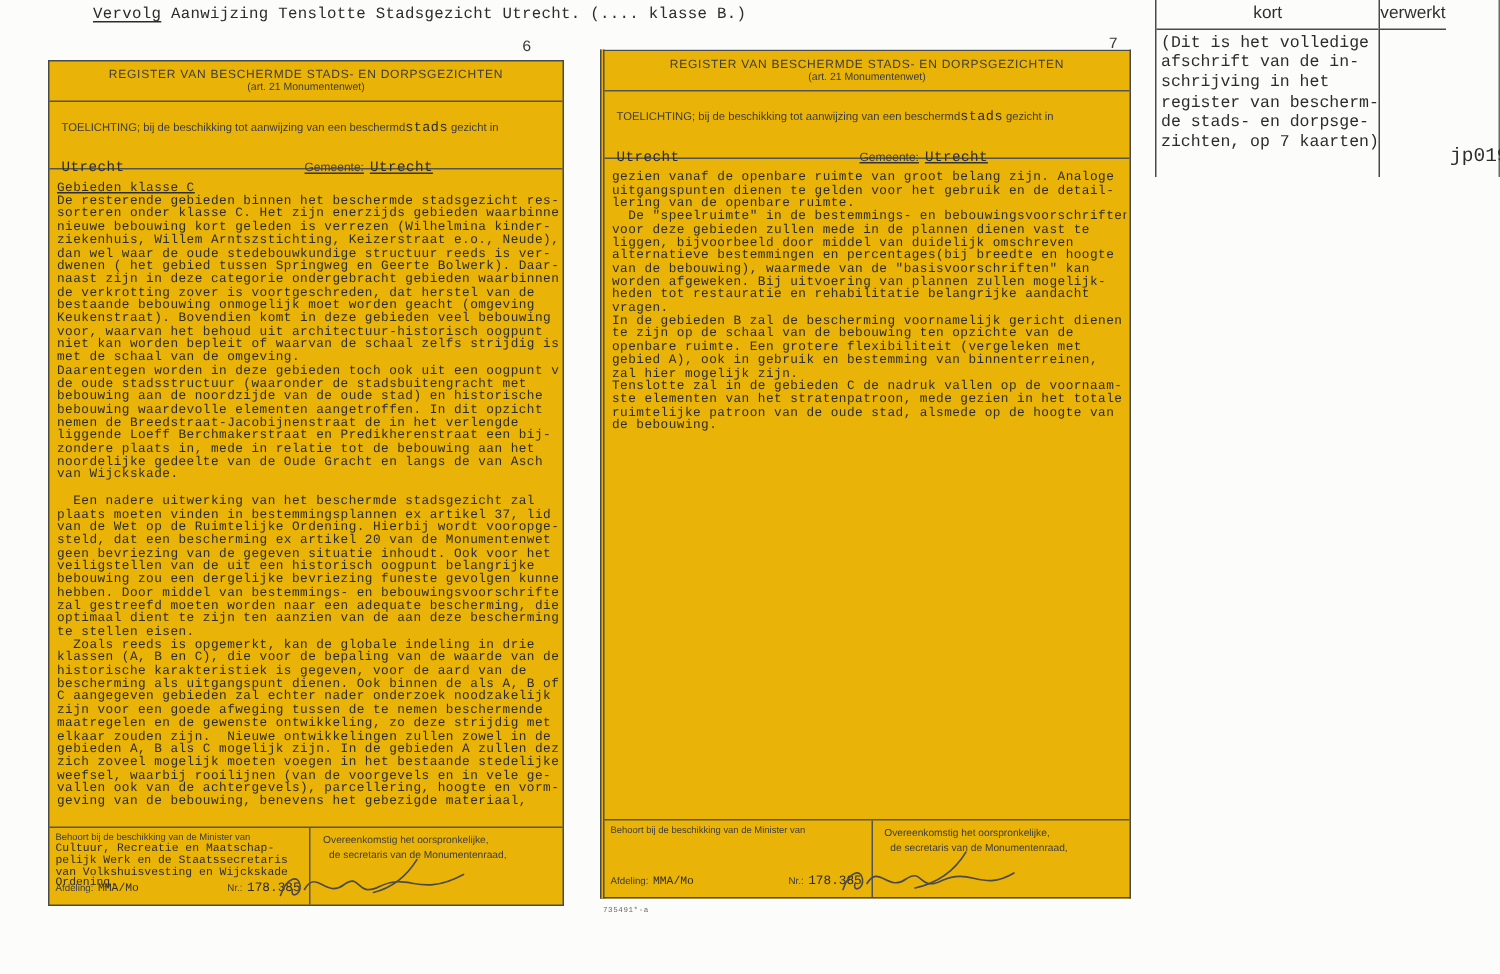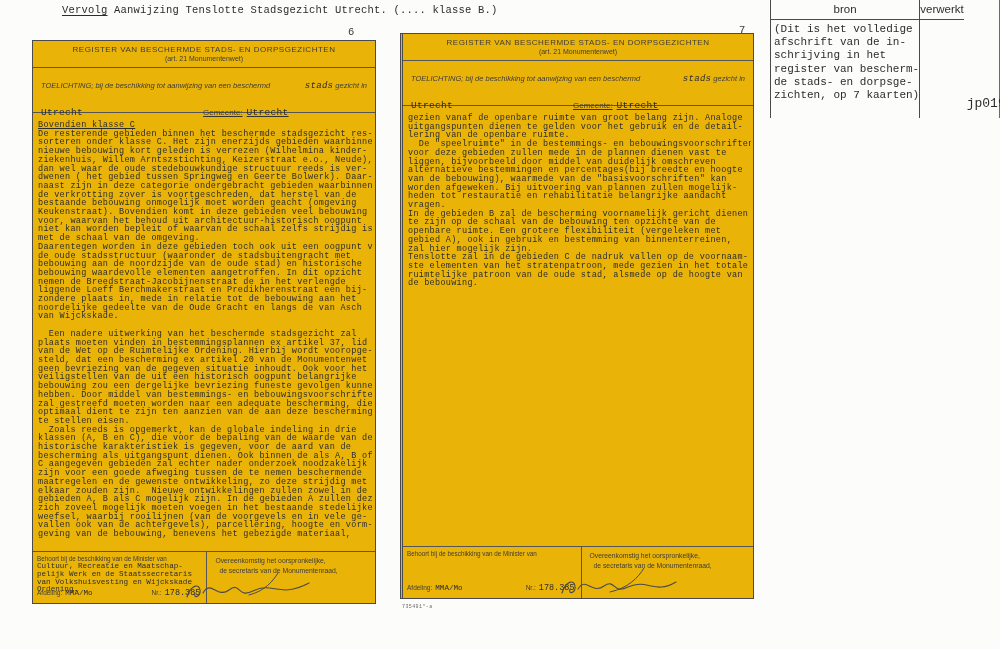--- a/index.html
+++ b/index.html
@@ -61,21 +61,21 @@
     position:absolute;top:0;left:0;right:0;height:27px;
     border-bottom:1px solid #555;text-align:center;padding-top:4px;box-sizing:border-box;
   }
   .reg-title{font-size:8px;letter-spacing:.5px;color:#3d3d3d;}
   .reg-subtitle{font-size:7px;color:#3d3d3d;margin-top:1px;}
 
   .toel{
     position:absolute;top:27px;left:0;right:0;height:45px;
     border-bottom:1px solid #555;padding:6px 8px 0 8px;box-sizing:border-box;
   }
-  .toel-row1{display:flex;justify-content:space-between;align-items:baseline;font-style:italic;}
+  .toel-row1{display:flex;justify-content:flex-start;align-items:baseline;}
   .toel-label{font-size:7.5px;color:#3d3d3d;}
   .gezicht-type{font-size:9px;color:#2c2c2c;letter-spacing:.3px;}
   .gezicht-suffix{font-size:7.5px;color:#3d3d3d;margin-left:2px;}
   .toel-row2{display:flex;margin-top:9px;align-items:baseline;}
   .place-name{font-size:9.5px;color:#2c2c2c;letter-spacing:.3px;}
   .gemeente{margin-left:120px;text-decoration:underline;}
   .gemeente-label{font-size:8px;color:#3d3d3d;}
   .gemeente-value{font-size:9.5px;color:#2c2c2c;letter-spacing:.3px;margin-left:4px;}
 
   .page-body{
@@ -115,21 +115,21 @@
     font-family:"Liberation Mono","DejaVu Sans Mono",monospace;
   }
 </style>
 </head>
 <body>
 
 <div class="doc-title"><span class="u">Vervolg</span><span> Aanwijzing Tenslotte Stadsgezicht Utrecht.  (.... klasse B.)</span></div>
 
 <div class="bron-table">
   <div class="bron-col">
-    <div class="hdr">bron</div>
+    <div class="hdr">kort</div>
     <div class="bron-note">(Dit is het volledige
 afschrift van de in-
 schrijving in het
 register van bescherm-
 de stads- en dorpsge-
 zichten, op 7 kaarten)</div>
   </div>
   <div class="verwerkt-col">
     <div class="hdr" style="border-bottom:1.2px solid #4a4a4a;">verwerkt</div>
     <div class="verwerkt-value">jp0191</div>
@@ -148,21 +148,21 @@
     <div class="toel-row1">
       <span class="toel-label">TOELICHTING; bij de beschikking tot aanwijzing van een beschermd</span>
       <span><span class="gezicht-type mono">stads</span><span class="gezicht-suffix">gezicht in</span></span>
     </div>
     <div class="toel-row2">
       <span class="place-name mono">Utrecht</span>
       <span class="gemeente"><span class="gemeente-label">Gemeente:</span><span class="gemeente-value mono">Utrecht</span></span>
     </div>
   </div>
   <div class="page-body">
-    <div class="body-heading">Bovendien klasse C</div>
+    <div class="body-heading">Gebieden klasse C</div>
     <div class="body-text">De resterende gebieden binnen het beschermde stadsgezicht res-
 sorteren onder klasse C. Het zijn enerzijds gebieden waarbinnen
 nieuwe bebouwing kort geleden is verrezen (Wilhelmina kinder-
 ziekenhuis, Willem Arntszstichting, Keizerstraat e.o., Neude),
 dan wel waar de oude stedebouwkundige structuur reeds is ver-
 dwenen ( het gebied tussen Springweg en Geerte Bolwerk). Daar-
 naast zijn in deze categorie ondergebracht gebieden waarbinnen
 de verkrotting zover is voortgeschreden, dat herstel van de
 bestaande bebouwing onmogelijk moet worden geacht (omgeving
 Keukenstraat). Bovendien komt in deze gebieden veel bebouwing

